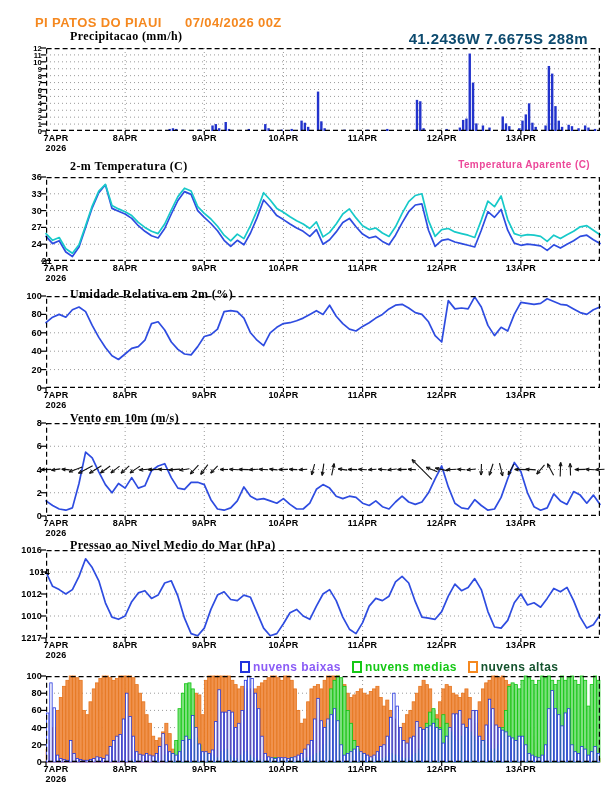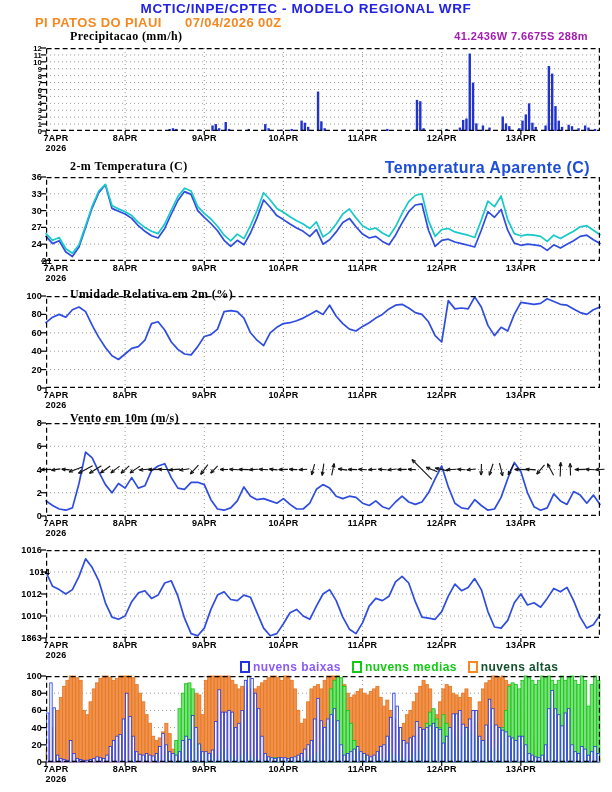--- a/index.html
+++ b/index.html
@@ -3,54 +3,54 @@
 <meta charset="utf-8">
 <style>
   html,body{margin:0;padding:0;background:#fff;}
   #app{position:relative;width:612px;height:792px;background:#fff;
        font-family:"Liberation Sans",sans-serif;overflow:hidden;}
   .hdr1{position:absolute;top:1px;left:0;width:612px;text-align:center;
         font-size:13.5px;font-weight:700;letter-spacing:.6px;color:#2222e6;}
   .hdr2{position:absolute;top:15px;left:0;width:612px;height:14px;font-weight:700;}
   .station{position:absolute;left:35px;font-size:13px;color:#f5881f;letter-spacing:.4px;}
   .runtime{position:absolute;left:185px;font-size:13px;color:#f5881f;letter-spacing:.4px;}
-  .coords{position:absolute;top:30px;right:24px;font-size:11px;font-weight:700;
-          color:#a21caf;letter-spacing:.4px;}
+  .coords{position:absolute;top:30px;right:24px;font-size:15px;font-weight:700;
+          color:#0c4a6e;letter-spacing:.4px;}
   .ptitle{position:absolute;left:70px;margin:0;font-size:12px;font-weight:700;
           letter-spacing:.4px;color:#000;white-space:nowrap;font-family:Liberation Serif, serif;}
-  .ptitle2{position:absolute;right:22px;margin:0;font-size:16px;font-weight:700;
-           letter-spacing:.4px;color:#1d4ed8;white-space:nowrap;}
+  .ptitle2{position:absolute;right:22px;margin:0;font-size:10px;font-weight:700;
+           letter-spacing:.4px;color:#ec4899;white-space:nowrap;}
   .plot{position:absolute;left:46px;width:554px;}
   .plot svg{display:block;overflow:visible;}
   .ylab{position:absolute;left:0;width:42px;text-align:right;font-size:9px;
         font-weight:700;color:#000;letter-spacing:.2px;}
   .ylab-sm{font-size:7.5px;}
   .xlab{position:absolute;width:36px;text-align:center;font-size:9px;
         font-weight:700;color:#000;letter-spacing:.2px;}
   .legend{position:absolute;left:240px;display:flex;gap:11px;align-items:center;}
   .lg-item{display:flex;align-items:center;gap:3px;}
   .lg-sw{width:6px;height:8px;border:2px solid #000;background:#fff;display:inline-block;}
   .lg-tx{font-size:12px;font-weight:700;letter-spacing:.4px;white-space:nowrap;}
 </style>
 </head>
 <body>
 
 <div id="app">
-  <div class="hdr1">MCTIC/INPE/CPTEC - MODELO REGIONAL WRF</div>
   <div class="hdr2">
     <span class="station">PI PATOS DO PIAUI</span>
     <span class="runtime">07/04/2026 00Z</span>
   </div>
   <div class="coords">41.2436W 7.6675S 288m</div>
 
   <h2 class="ptitle" style="top:29px">Precipitacao (mm/h)</h2>
   <h2 class="ptitle" style="top:159px">2-m Temperatura (C)</h2>
   <h2 class="ptitle2" style="top:159px">Temperatura Aparente (C)</h2>
   <h2 class="ptitle" style="top:287px">Umidade Relativa em 2m (%)</h2>
   <h2 class="ptitle" style="top:411px">Vento em 10m (m/s)</h2>
+  <h2 class="ptitle" style="top:538px">Pressao ao Nivel Medio do Mar (hPa)</h2>
   <div class="legend" style="top:660px" id="legend">
       <span class="lg-item">
         <span class="lg-sw" style="border-color: rgb(34, 51, 221);"></span>
         <span class="lg-tx" style="color: #8b5cf6;">nuvens baixas</span>
       </span>
       <span class="lg-item">
         <span class="lg-sw" style="border-color: rgb(21, 200, 21);"></span>
         <span class="lg-tx" style="color: rgb(21, 200, 21);">nuvens medias</span>
       </span>
       <span class="lg-item">
@@ -994,21 +994,21 @@
     <div class="ylab" style="left: 0px; top: 441.25px; width: 42px;">6</div>
     <div class="ylab" style="left: 0px; top: 418px; width: 42px;">8</div>
     <div class="xlab" style="left: 38px; top: 518px; width: 36px;">7APR</div>
     <div class="xlab" style="left: 107.143px; top: 518px; width: 36px;">8APR</div>
     <div class="xlab" style="left: 186.286px; top: 518px; width: 36px;">9APR</div>
     <div class="xlab" style="left: 265.429px; top: 518px; width: 36px;">10APR</div>
     <div class="xlab" style="left: 344.571px; top: 518px; width: 36px;">11APR</div>
     <div class="xlab" style="left: 423.714px; top: 518px; width: 36px;">12APR</div>
     <div class="xlab" style="left: 502.857px; top: 518px; width: 36px;">13APR</div>
     <div class="xlab" style="left: 38px; top: 528px; width: 36px;">2026</div>
-    <div class="ylab" style="left: 0px; top: 633px; width: 42px;">1863</div>
+    <div class="ylab" style="left: 0px; top: 633px; width: 42px;">1217</div>
     <div class="ylab" style="left: 0px; top: 611px; width: 42px;">1010</div>
     <div class="ylab" style="left: 0px; top: 589px; width: 42px;">1012</div>
     <div class="ylab" style="left: 0px; top: 567px; width: 42px; padding-left: 8px;">1014</div>
     <div class="ylab" style="left: 0px; top: 545px; width: 42px;">1016</div>
     <div class="xlab" style="left: 38px; top: 640px; width: 36px;">7APR</div>
     <div class="xlab" style="left: 107.143px; top: 640px; width: 36px;">8APR</div>
     <div class="xlab" style="left: 186.286px; top: 640px; width: 36px;">9APR</div>
     <div class="xlab" style="left: 265.429px; top: 640px; width: 36px;">10APR</div>
     <div class="xlab" style="left: 344.571px; top: 640px; width: 36px;">11APR</div>
     <div class="xlab" style="left: 423.714px; top: 640px; width: 36px;">12APR</div>

